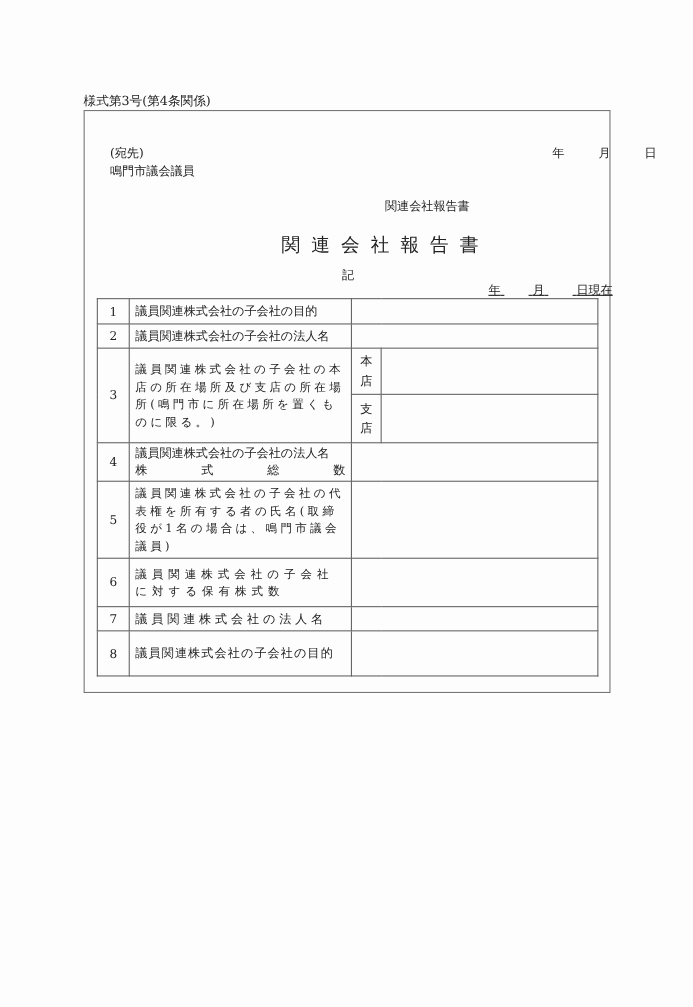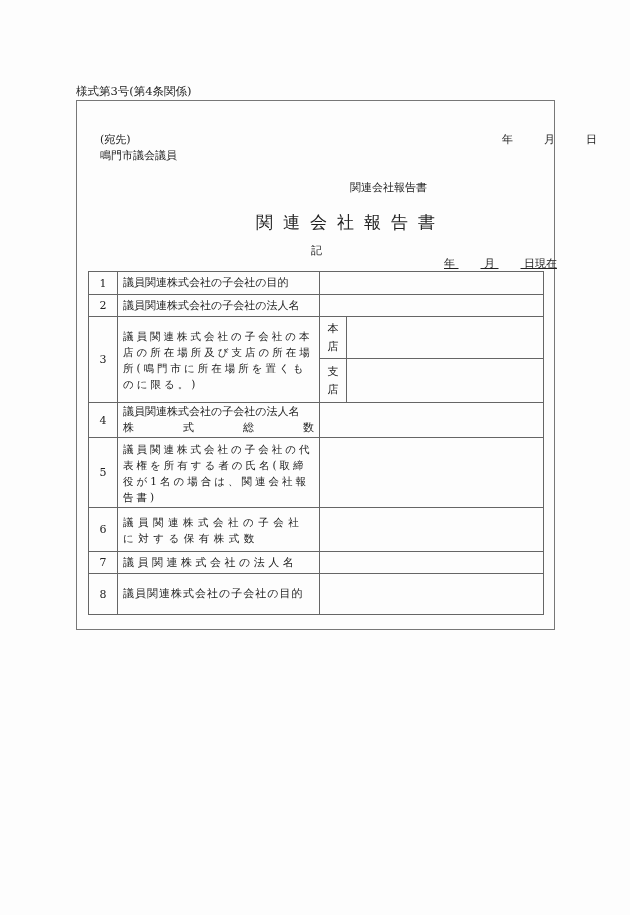--- a/index.html
+++ b/index.html
@@ -94,21 +94,21 @@
   <tr style="height:35px">
     <td class="num">4</td>
     <td class="label">
       <div>議員関連株式会社の子会社の法人名</div>
       <div class="just">株式総数</div>
     </td>
     <td colspan="2" class="val"></td>
   </tr>
   <tr style="height:70px">
     <td class="num">5</td>
-    <td class="label" style="white-space:normal;letter-spacing:3px;font-size:10.5px">議員関連株式会社の子会社の代表権を所有する者の氏名(取締役が1名の場合は、関連会社報告書)</td>
+    <td class="label" style="white-space:normal;letter-spacing:3px;font-size:10.5px">議員関連株式会社の子会社の代表権を所有する者の氏名(取締役が1名の場合は、鳴門市議会議員)</td>
     <td colspan="2" class="val"></td>
   </tr>
   <tr style="height:44px">
     <td class="num">6</td>
     <td class="label" style="white-space:normal;letter-spacing:4.5px;font-size:10.5px">議員関連株式会社の子会社に対する保有株式数</td>
     <td colspan="2" class="val"></td>
   </tr>
   <tr style="height:22px">
     <td class="num">7</td>
     <td class="label" style="letter-spacing:3.5px">議員関連株式会社の法人名</td>

